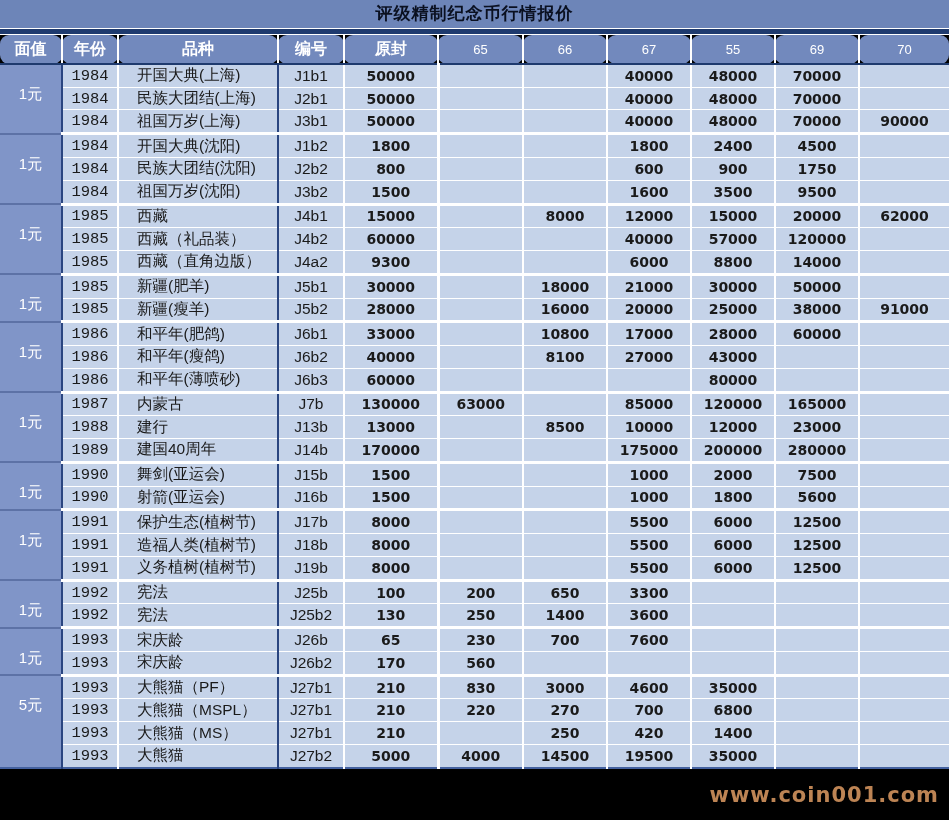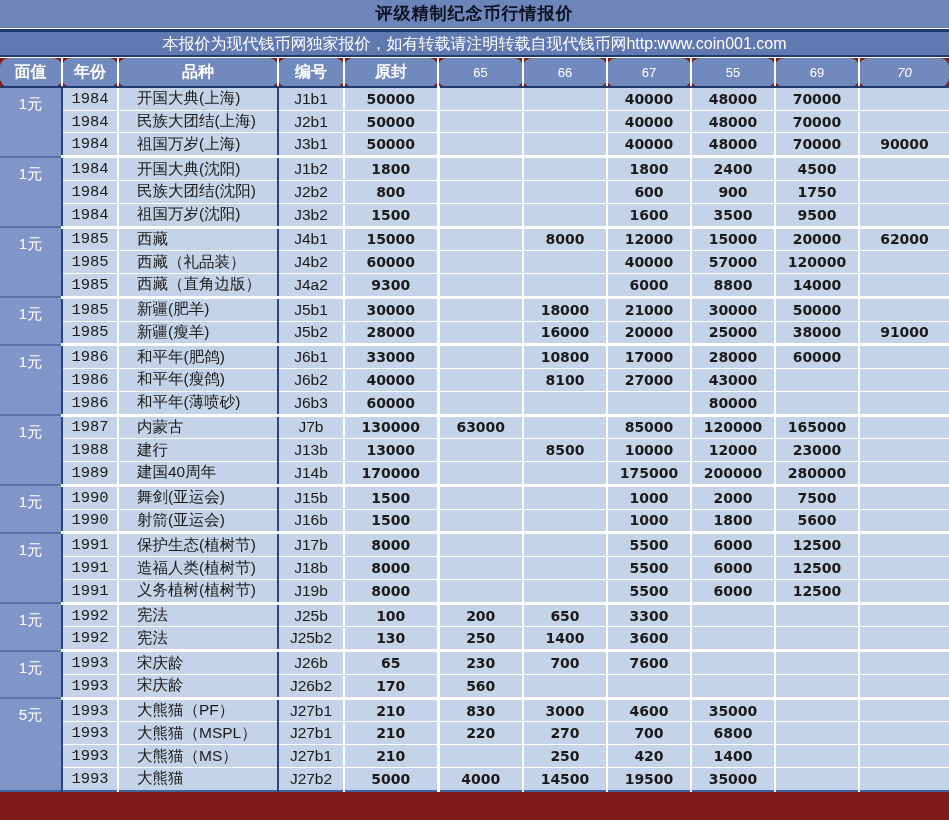--- a/index.html
+++ b/index.html
@@ -1,19 +1,19 @@
 <!DOCTYPE html>
 <html><head>
 <meta charset="utf-8">
 <style>
   html,body{margin:0;padding:0;background:#fff;}
   .page{
     position:relative;width:949px;height:820px;overflow:hidden;
     font-family:"Liberation Sans","DejaVu Sans",sans-serif;
-    background:#7f1d1d;
+    background:#000000;
   }
   .title-bar{
     height:28px;line-height:28px;background:#6d85b8;color:#0a1020;
     text-align:center;font-size:17px;font-weight:bold;letter-spacing:1px;
   }
   .line-white{height:1px;background:#ffffff;}
   .line-navy-3{height:3px;background:#1e3a6e;}
   .line-navy-2{height:2px;background:#1e3a6e;}
   .notice-bar{
     height:23px;line-height:23px;background:#6179b1;color:#ffffff;
@@ -23,29 +23,29 @@
     border-collapse:collapse;table-layout:fixed;width:949px;height:734px;
     border-bottom:2px solid #44619f;
   }
   th,td{overflow:hidden;white-space:nowrap;padding:0;}
   thead th{
     height:28px;background:#7289bd;color:#ffffff;
     border-bottom:2px solid #1e3a6e;border-right:2px solid #ffffff;
     font-size:16px;font-weight:bold;text-align:center;border-radius:9px;
   }
   thead th.grade{font-size:13px;font-weight:normal;}
-  thead th:last-child{border-right:none;font-style:italic;}
+  thead th:last-child{border-right:none;}
   tbody td{
     background:#c5d3e9;color:#1a1a1a;text-align:center;
     border-top:1px solid #ffffff;font-size:15.5px;
   }
   tr.gs td{border-top:3px solid #ffffff;}
   td.face{
     background:#8095c8;color:#ffffff;vertical-align:top;font-size:15px;
-    padding-top:7px;border-top:2px solid #5d72a6 !important;
+    padding-top:20px;border-top:2px solid #5d72a6 !important;
   }
   tr:first-child td.face{border-top:none !important;}
   td.c0{border-right:2px solid #2a4580;}
   td.c1{border-right:2px solid #ffffff;font-family:Liberation Mono, monospace;}
   td.c2{border-right:2px solid #2a4580;text-align:left;padding-left:18px;}
   td.c3{border-right:2px solid #ffffff;}
   td.c4{border-right:3px solid #ffffff;}
   td.c5,td.c6,td.c7,td.c8,td.c9{border-right:2px solid #ffffff;}
   td.num{font-family:"DejaVu Sans",sans-serif;font-weight:bold;font-size:14px;}
   .watermark{
@@ -54,21 +54,20 @@
     color:#eda66a;opacity:.8;letter-spacing:1px;pointer-events:none;
   }
 </style>
 </head>
 <body>
 
 <div class="page">
   <div class="title-bar">评级精制纪念币行情报价</div>
   <div class="line-white"></div>
   <div class="line-navy-3"></div>
-  <div class="notice-bar">本报价为现代钱币网独家报价，如有转载请注明转载自现代钱币网http:www.coin001.com</div>
   <div class="line-navy-2"></div>
   <div class="line-white"></div>
   <table id="price-table">
     <colgroup>
       <col style="width:62px">
         <col style="width:56px">
         <col style="width:160px">
       <col style="width:66px">
         <col style="width:94px">
         <col style="width:85px">
@@ -460,13 +459,14 @@
           <td class="c4 num">5000</td>
           <td class="c5 num">4000</td>
           <td class="c6 num">14500</td>
           <td class="c7 num">19500</td>
           <td class="c8 num">35000</td>
           <td class="c9 num"></td>
           <td class="c10 num"></td>
         </tr>
       </tbody>
   </table>
+  <div class="watermark">www.coin001.com</div>
 </div>
 
 </body></html>

